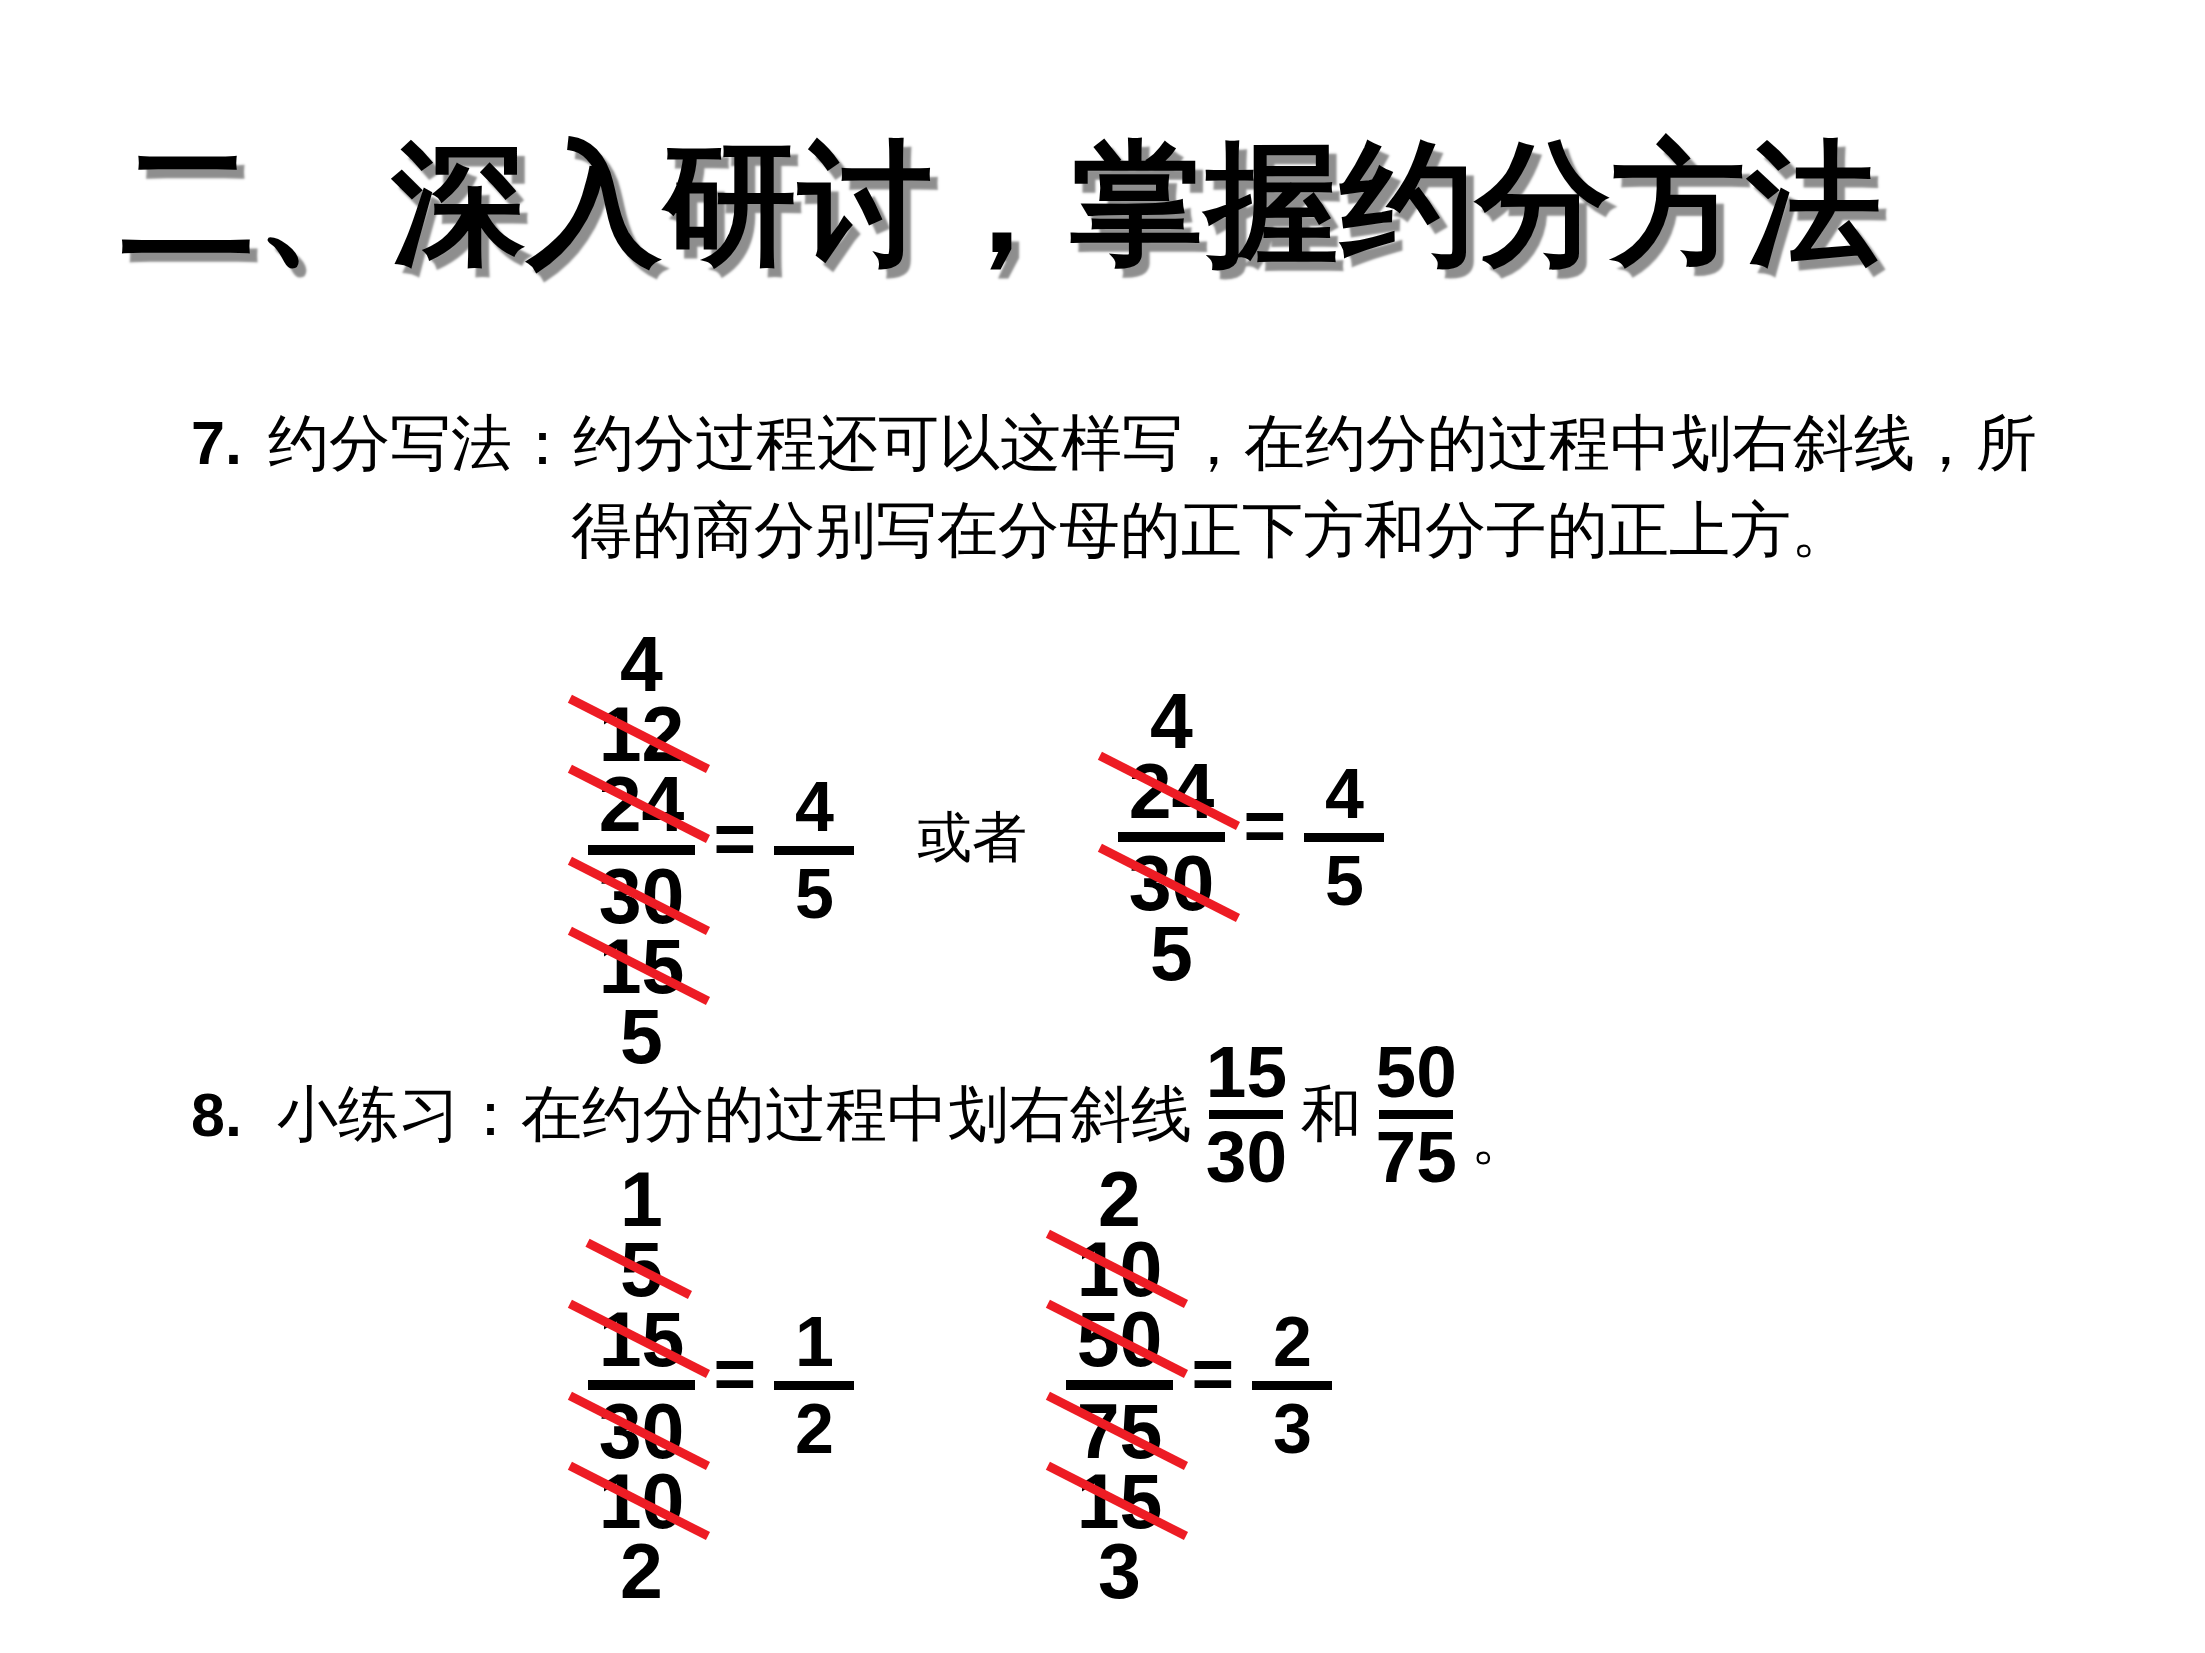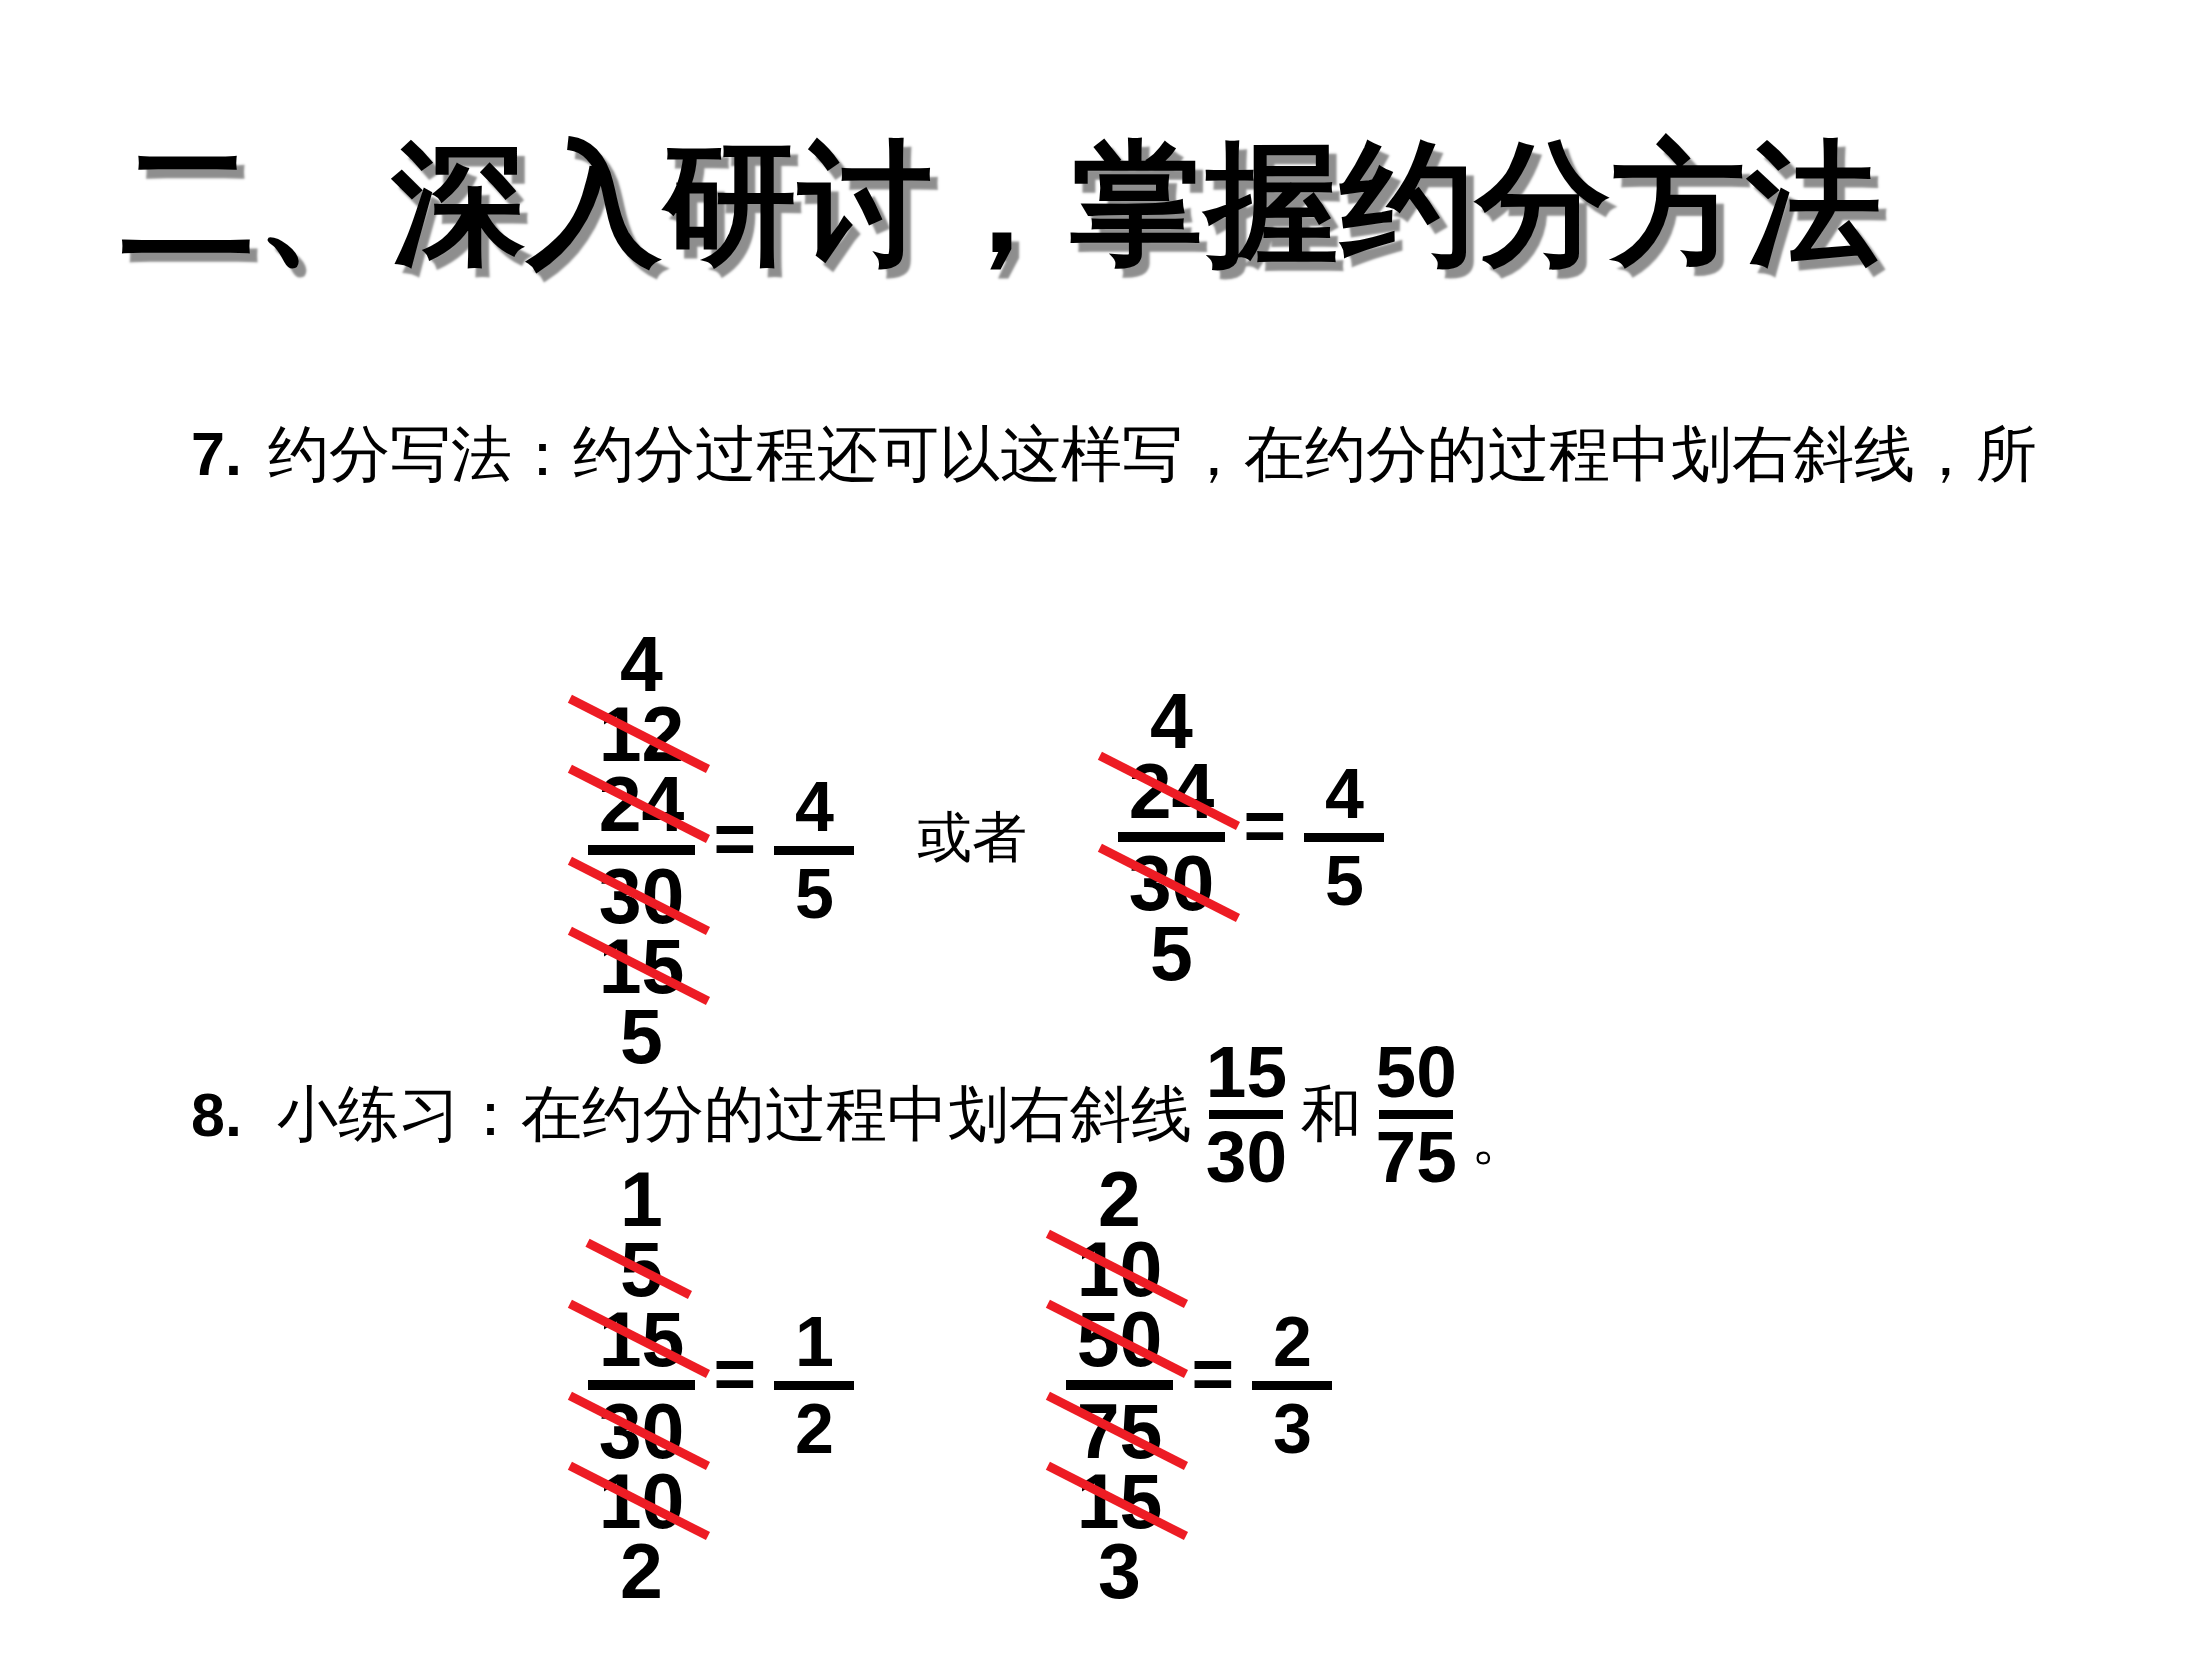--- a/index.html
+++ b/index.html
@@ -40,22 +40,25 @@
   #d3{left:588px;top:1164px;}
   #d4{left:1066px;top:1164px;}
 </style>
 </head>
 <body>
 
 <div class="slide">
 
   <div class="title">二、深入研讨，掌握约分方法</div>
 
-  <div class="pline" style="left:191px;top:420px;">
+  <div class="pline" style="left:191px;top:409px;">
     <span class="pnum">7.</span><span>约分写法：约分过程还可以这样写，在约分的过程中划右斜线，所</span>
+  </div>
+  <div class="pline" style="left:571px;top:496px;">
+    <span>得的商分别写在分母的正下方和分子的正上方。</span>
   </div>
 
   <div class="diagram" id="d1">
     <div class="stack">
       <div class="srow">
           <span>4</span>
         </div>
       <div class="srow">
           <span>12</span>
           <i class="strike"></i>

